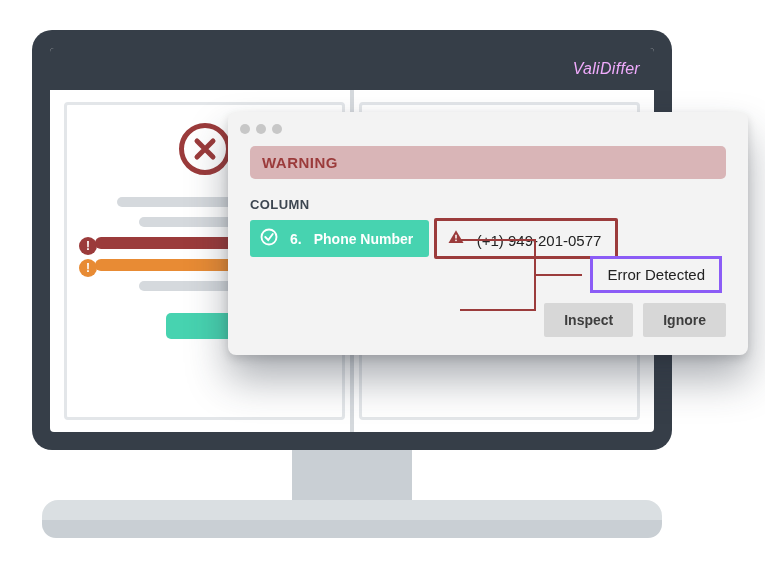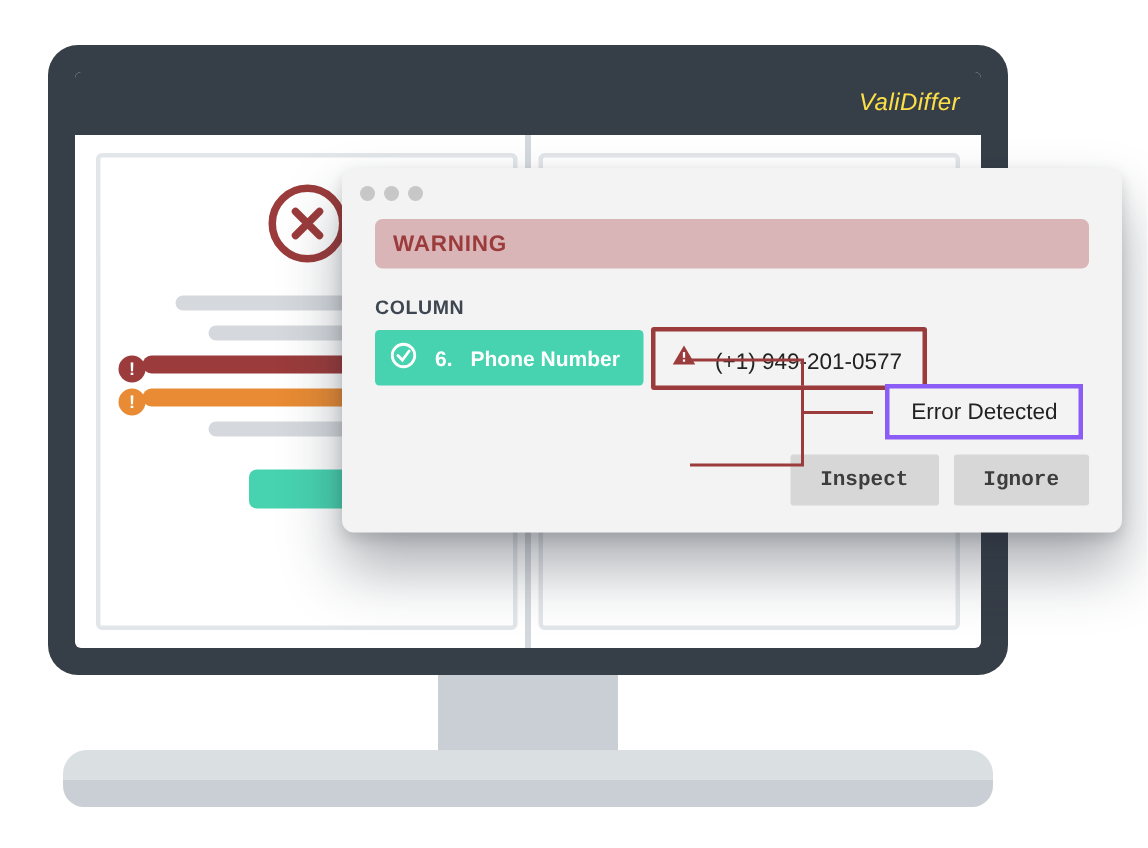--- a/index.html
+++ b/index.html
@@ -56,21 +56,21 @@
     
     .app-header {
       background: #363e48;
       height: 42px;
       display: flex;
       align-items: center;
       justify-content: flex-end;
       padding: 0 14px;
     }
     .brand {
-      color: #fde047;
+      color: #f0abfc;
       font-size: 16px;
       font-weight: 500;
       font-style: italic;
       letter-spacing: .3px;
     }
     
     .panels {
       position: relative;
       height: calc(100% - 42px);
       padding: 12px 14px;
@@ -255,21 +255,20 @@
     }
     .p-btn {
       background: #d7d7d7;
       border: none;
       padding: 9px 20px;
       font-size: 14px;
       font-weight: 700;
       color: #3d3d3d;
       cursor: pointer;
       border-radius: 2px;
-      font-family: Liberation Mono, monospace;
     }
   </style>
 </head>
 <body>
 
 <div class="monitor">
   <div class="monitor-bezel">
     <div class="screen">
 
       <div class="app-header">

